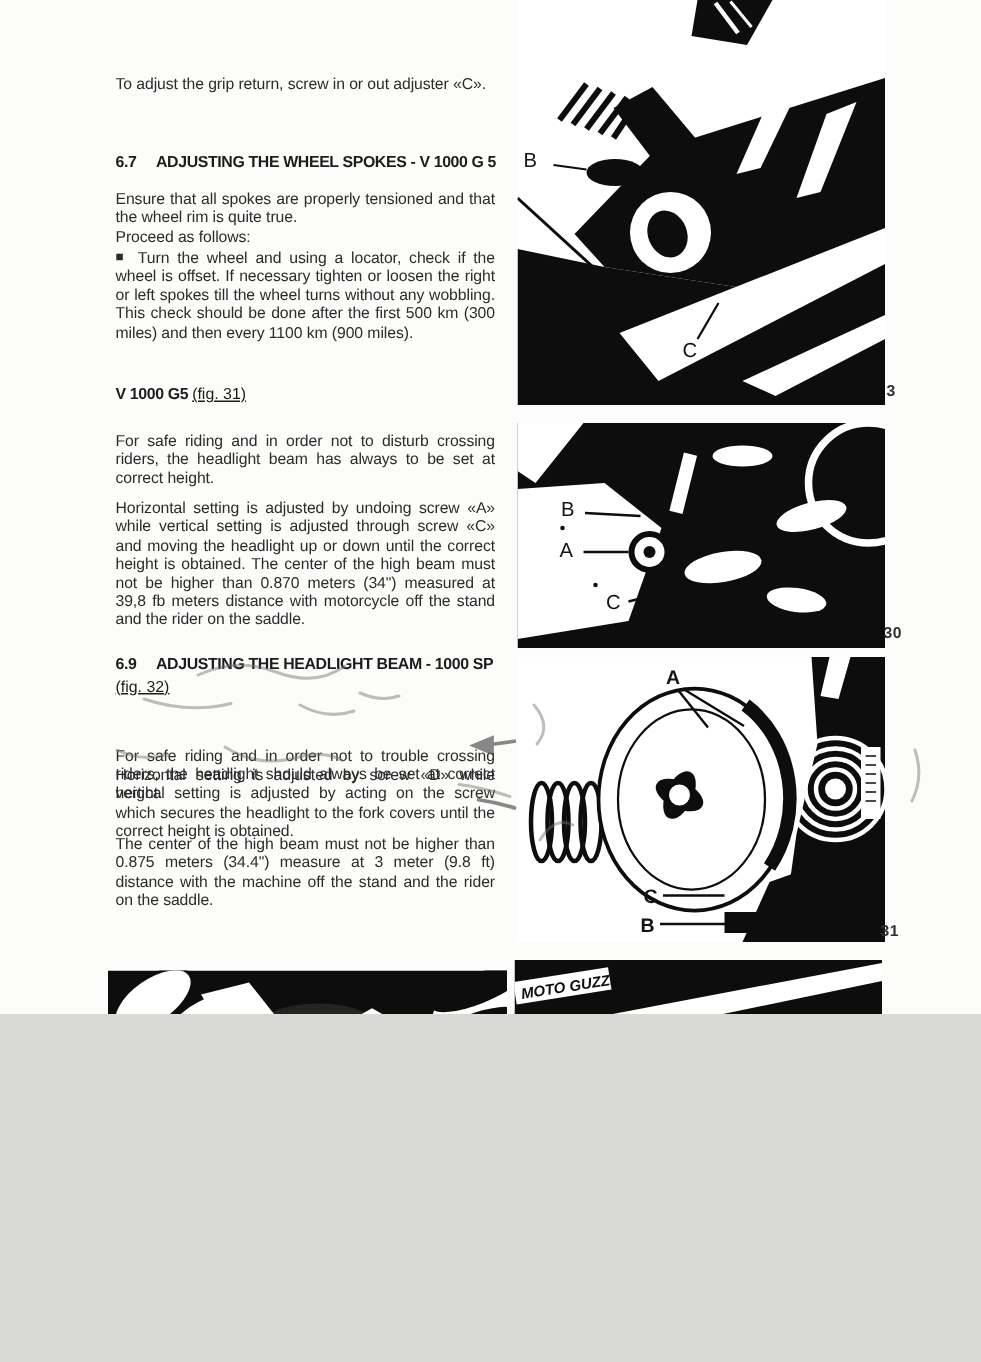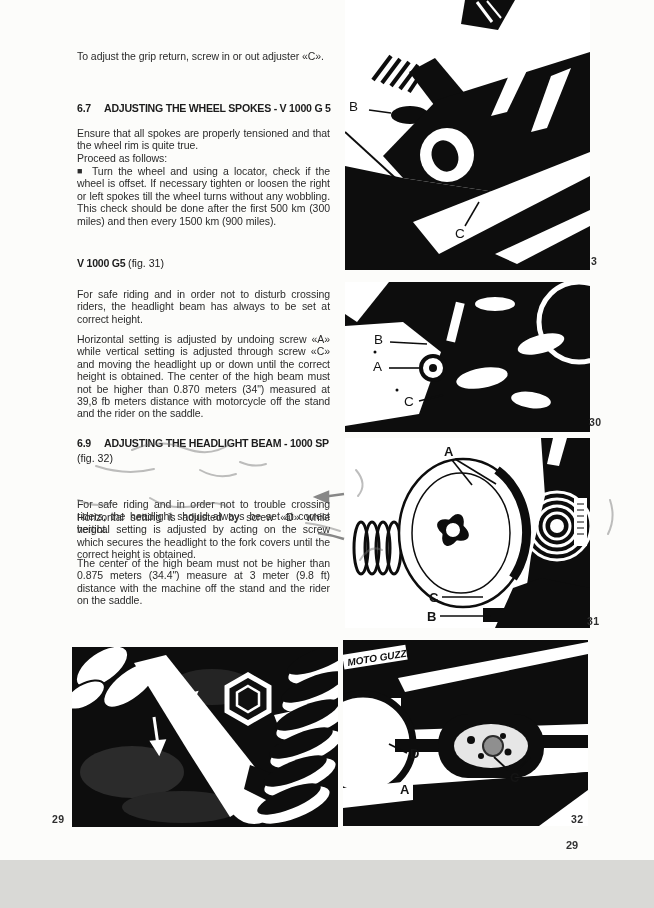--- a/index.html
+++ b/index.html
@@ -1,30 +1,30 @@
 <!DOCTYPE html>
 <html><head>
 <meta charset="utf-8">
 <style>
   html,body{margin:0;padding:0;background:#d9d9d6;}
   .page{
-    position:relative;width:654px;height:860px;background:#fcfcfa;
+    position:relative;width:654px;height:676px;background:#fcfcfa;
     overflow:hidden;font-family:"Liberation Sans",sans-serif;color:#232323;
   }
   .col{
     position:absolute;left:77px;width:253px;text-align:justify;
     font-size:10.5px;line-height:12.4px;letter-spacing:-0.05px;color:#2b2b2b;
   }
   .single{text-align:left;}
   .heading{
     position:absolute;left:77px;width:262px;font-weight:bold;font-size:10.6px;
     line-height:14.5px;letter-spacing:-0.25px;color:#1c1c1c;white-space:nowrap;
   }
   .hnum{display:inline-block;min-width:27px;}
-  .fignorm{font-weight:normal;letter-spacing:0;}
+  .fignorm{font-weight:normal;letter-spacing:0;text-decoration:underline;}
   .bullet{font-size:9px;vertical-align:1px;letter-spacing:2px;}
   .photo{position:absolute;}
   .photo svg{display:block;}
   .flabel{
     position:absolute;font-size:13.5px;line-height:14px;color:#141414;
     font-family:"Liberation Sans",sans-serif;
   }
   .flabel.bold{font-weight:bold;font-size:13px;}
   .fignum{
     position:absolute;font-size:10.5px;font-weight:bold;color:#2e2e2e;
@@ -43,21 +43,21 @@
   <div class="col" style="top:50px">To adjust the grip return, screw in or out adjuster «C».</div>
 
   <div class="heading" style="top:101px">
     <span class="hnum">6.7</span><span>ADJUSTING THE WHEEL SPOKES - V 1000 G 5</span>
   </div>
 
   <div class="col single" style="top:152px">Proceed as follows:</div>
   <div class="col" style="top:127px">Ensure that all spokes are properly tensioned and that the wheel rim is quite true.</div>
   <div class="col" style="top:165px">
     <span class="bullet">■</span>
-    <span>Turn the wheel and using a locator, check if the wheel is offset. If necessary tighten or loosen the right or left spokes till the wheel turns without any wobbling. This check should be done after the first 500 km (300 miles) and then every 1500 km (900 miles).</span>
+    <span>Turn the wheel and using a locator, check if the wheel is offset. If necessary tighten or loosen the right or left spokes till the wheel turns without any wobbling. This check should be done after the first 500 km (300 miles) and then every 1100 km (900 miles).</span>
   </div>
 
   <div class="heading" style="top:256px">
     <div>
       <span>V 1000 G5</span>
       <span class="fignorm">(fig. 31)</span>
     </div>
   </div>
 
   <div class="col" style="top:288px">For safe riding and in order not to disturb crossing riders, the headlight beam has always to be set at correct height.</div>

